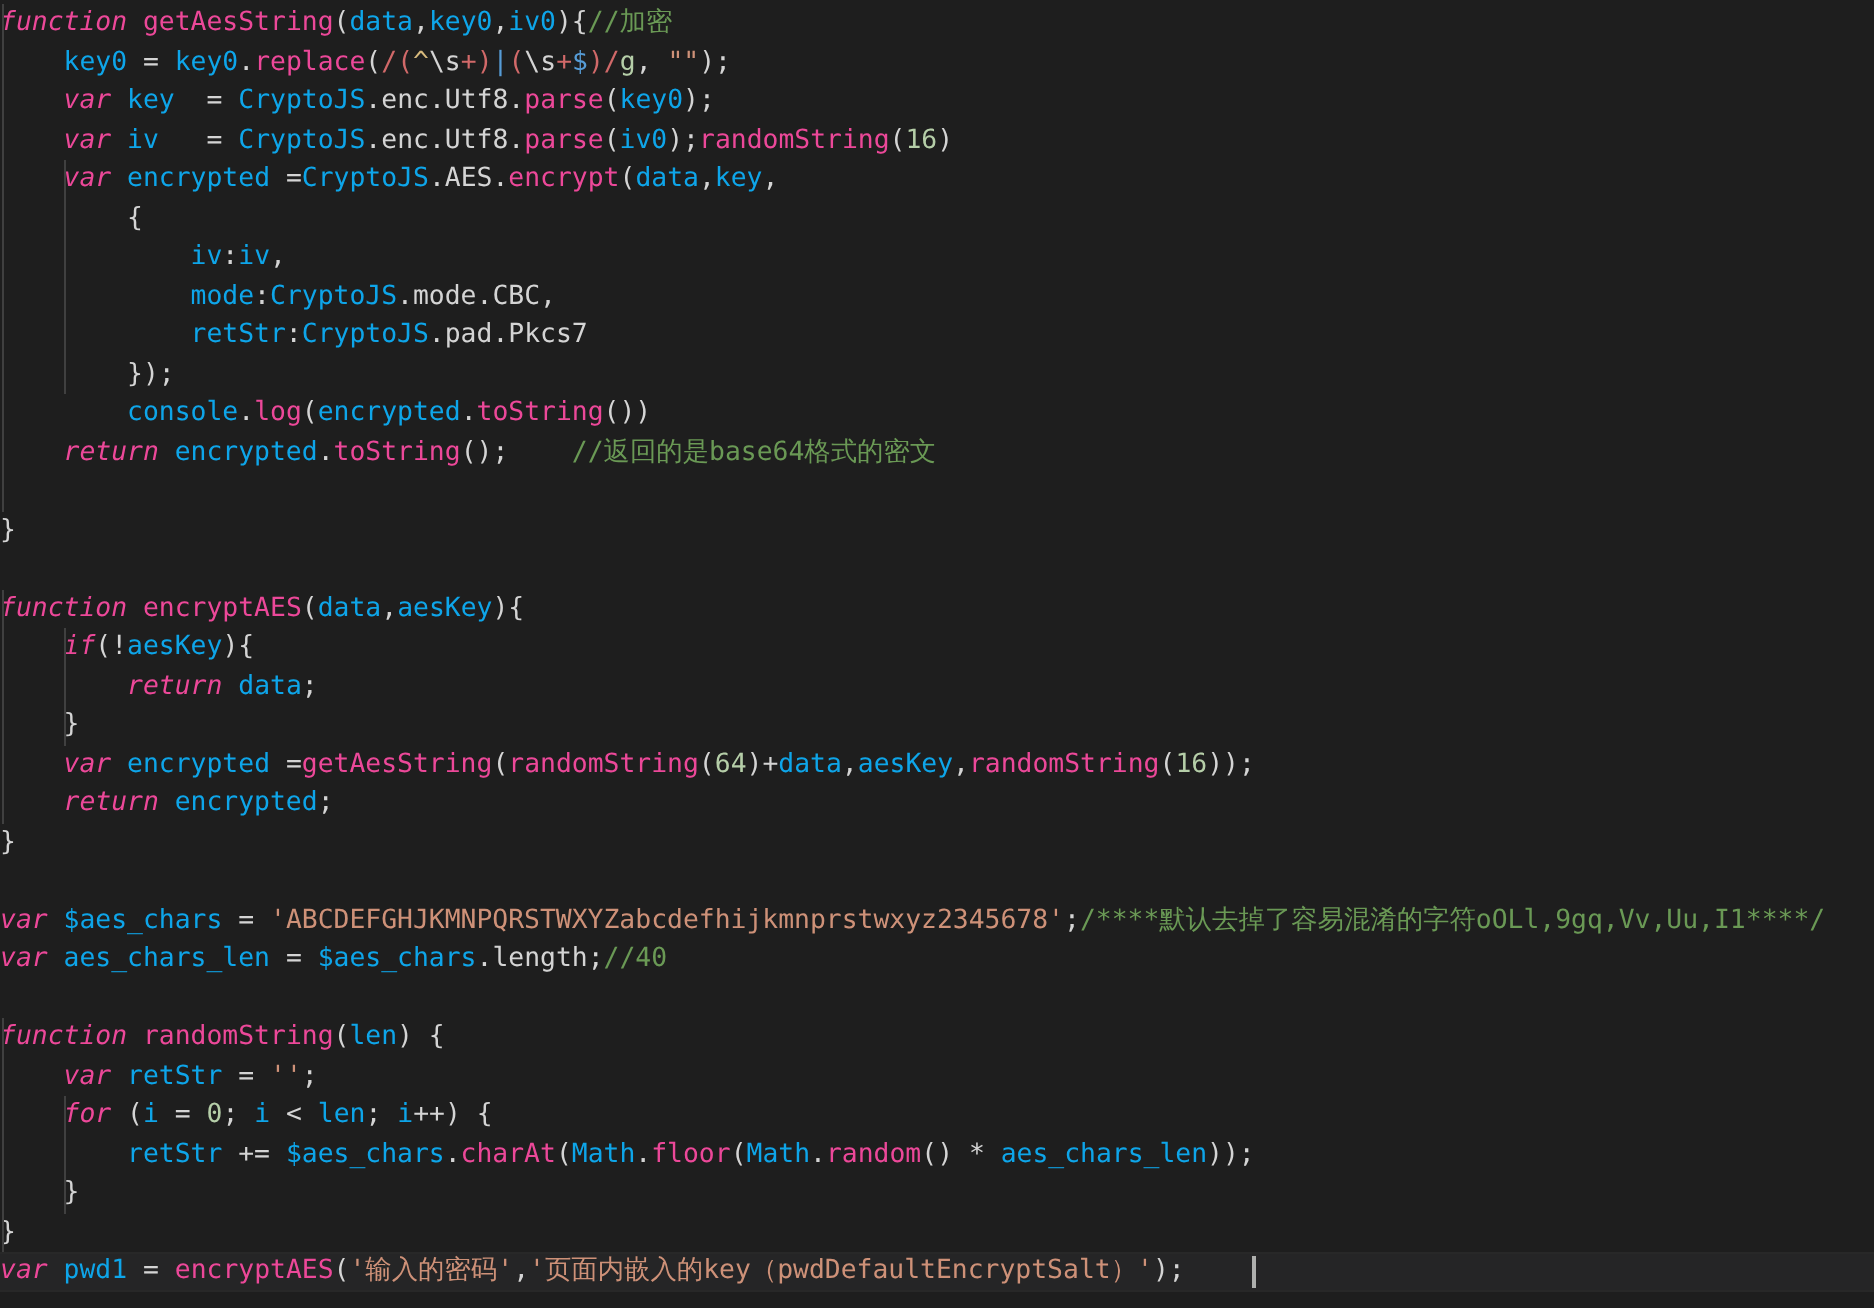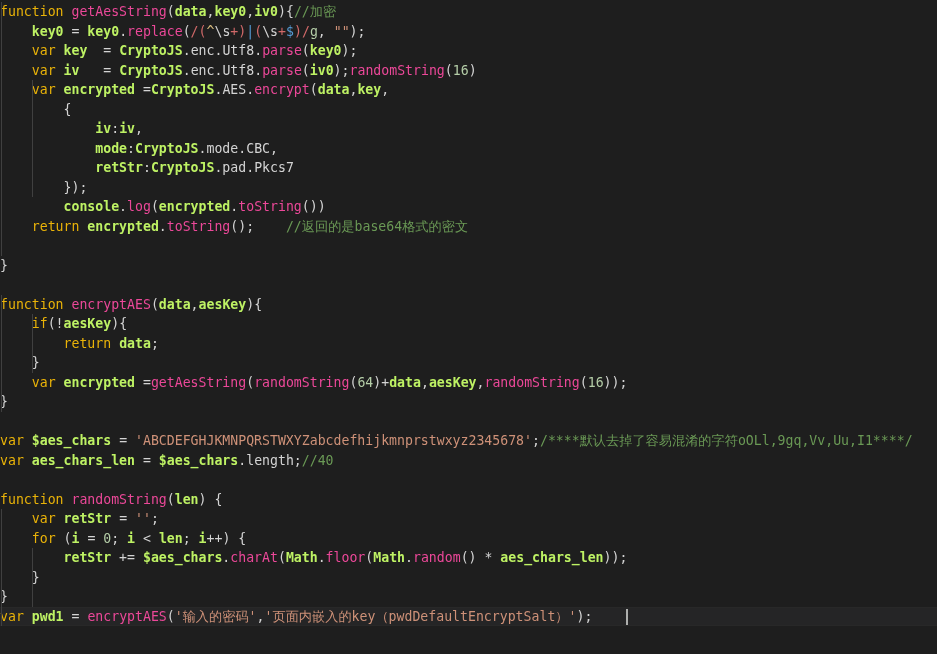--- a/index.html
+++ b/index.html
@@ -40,23 +40,23 @@
     color: #d4d4d4;
     letter-spacing: 0px;
   }
 
   .line.current {
     background: #252526;
     box-shadow: inset 0 1px 0 #282828, inset 0 -1px 0 #282828;
   }
 
   
-  .kw   { color: #eab308; }           
+  .kw   { color: #ec4899; font-style: italic; }           
   .fn   { color: #ec4899; }           
-  .var2 { color: #bef264; font-weight: bold; }           
+  .var2 { color: #0ea5e9; }           
   .num  { color: #b5cea8; }           
   .str  { color: #ce9178; }           
   .cmt  { color: #6a9955; }           
   .op   { color: #d4d4d4; }           
   .rx-d { color: #d16969; }           
   .rx-a { color: #d7ba7d; }           
   .rx-e { color: #d16969; }           
   .rx-f { color: #b5cea8; }           
   .rx-p { color: #569cd6; }           
   .rx-s { color: #d4d4d4; }           
@@ -97,20 +97,21 @@
       <div class="line"><span class="op">        </span><span class="var2">console</span><span class="op">.</span><span class="fn">log</span><span class="op">(</span><span class="var2">encrypted</span><span class="op">.</span><span class="fn">toString</span><span class="op">())</span></div>
       <div class="line"><span class="op">    </span><span class="kw">return</span><span class="op"> </span><span class="var2">encrypted</span><span class="op">.</span><span class="fn">toString</span><span class="op">();    </span><span class="cmt">//返回的是base64格式的密文</span></div>
       <div class="line">&nbsp;</div>
       <div class="line"><span class="op">}</span></div>
       <div class="line">&nbsp;</div>
       <div class="line"><span class="kw">function</span><span class="op"> </span><span class="fn">encryptAES</span><span class="op">(</span><span class="var2">data</span><span class="op">,</span><span class="var2">aesKey</span><span class="op">){</span></div>
       <div class="line"><span class="op">    </span><span class="kw">if</span><span class="op">(!</span><span class="var2">aesKey</span><span class="op">){</span></div>
       <div class="line"><span class="op">        </span><span class="kw">return</span><span class="op"> </span><span class="var2">data</span><span class="op">;</span></div>
       <div class="line"><span class="op">    }</span></div>
       <div class="line"><span class="op">    </span><span class="kw">var</span><span class="op"> </span><span class="var2">encrypted</span><span class="op"> =</span><span class="fn">getAesString</span><span class="op">(</span><span class="fn">randomString</span><span class="op">(</span><span class="num">64</span><span class="op">)+</span><span class="var2">data</span><span class="op">,</span><span class="var2">aesKey</span><span class="op">,</span><span class="fn">randomString</span><span class="op">(</span><span class="num">16</span><span class="op">));</span></div>
+      <div class="line"><span class="op">    </span><span class="kw">return</span><span class="op"> </span><span class="var2">encrypted</span><span class="op">;</span></div>
       <div class="line"><span class="op">}</span></div>
       <div class="line">&nbsp;</div>
       <div class="line"><span class="kw">var</span><span class="op"> </span><span class="var2">$aes_chars</span><span class="op"> = </span><span class="str">'ABCDEFGHJKMNPQRSTWXYZabcdefhijkmnprstwxyz2345678'</span><span class="op">;</span><span class="cmt">/****默认去掉了容易混淆的字符oOLl,9gq,Vv,Uu,I1****/</span></div>
       <div class="line"><span class="kw">var</span><span class="op"> </span><span class="var2">aes_chars_len</span><span class="op"> = </span><span class="var2">$aes_chars</span><span class="op">.</span><span class="prop">length</span><span class="op">;</span><span class="cmt">//40</span></div>
       <div class="line">&nbsp;</div>
       <div class="line"><span class="kw">function</span><span class="op"> </span><span class="fn">randomString</span><span class="op">(</span><span class="var2">len</span><span class="op">) {</span></div>
       <div class="line"><span class="op">    </span><span class="kw">var</span><span class="op"> </span><span class="var2">retStr</span><span class="op"> = </span><span class="str">''</span><span class="op">;</span></div>
       <div class="line"><span class="op">    </span><span class="kw">for</span><span class="op"> (</span><span class="var2">i</span><span class="op"> = </span><span class="num">0</span><span class="op">; </span><span class="var2">i</span><span class="op"> &lt; </span><span class="var2">len</span><span class="op">; </span><span class="var2">i</span><span class="op">++) {</span></div>
       <div class="line"><span class="op">        </span><span class="var2">retStr</span><span class="op"> += </span><span class="var2">$aes_chars</span><span class="op">.</span><span class="fn">charAt</span><span class="op">(</span><span class="var2">Math</span><span class="op">.</span><span class="fn">floor</span><span class="op">(</span><span class="var2">Math</span><span class="op">.</span><span class="fn">random</span><span class="op">() * </span><span class="var2">aes_chars_len</span><span class="op">));</span></div>
       <div class="line"><span class="op">    }</span></div>

